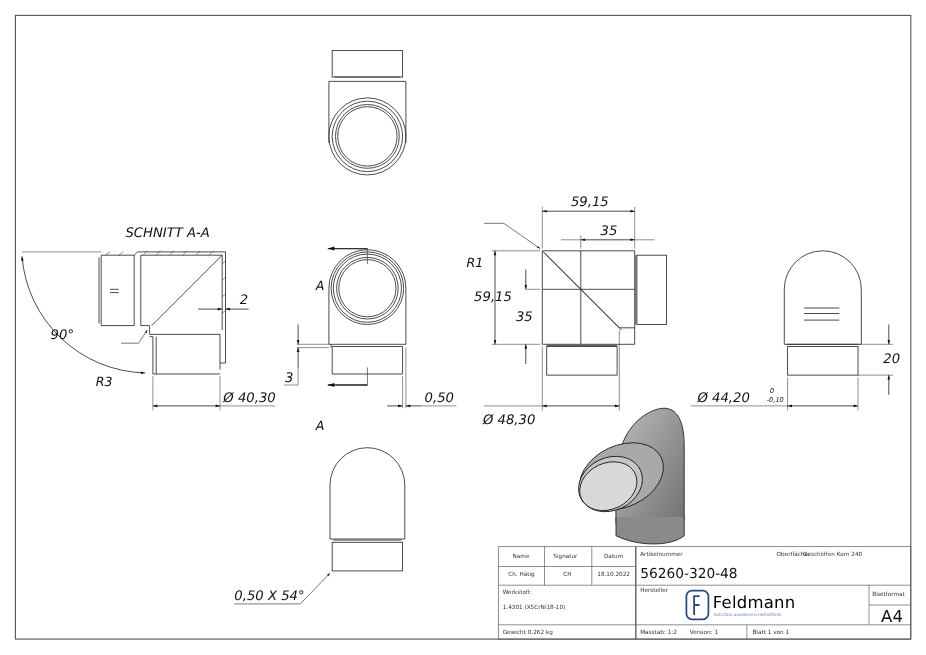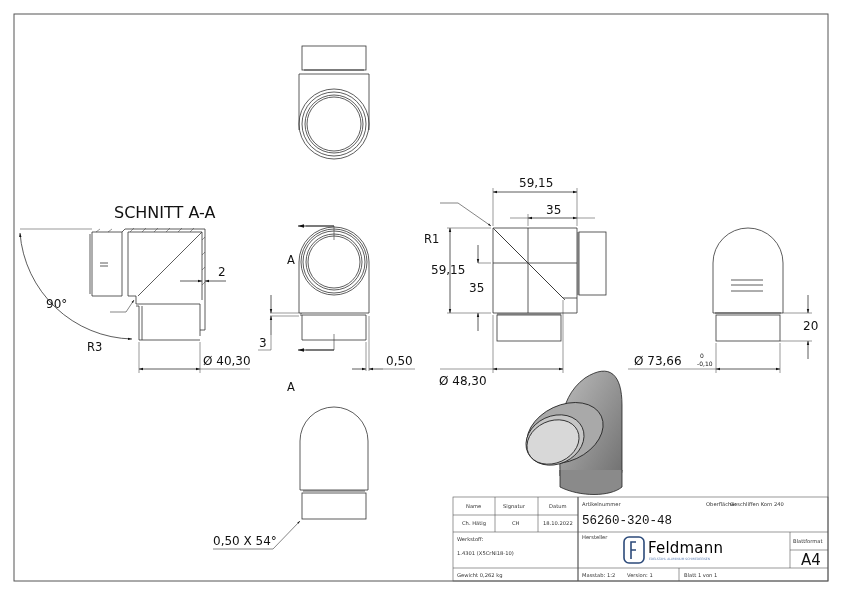--- a/index.html
+++ b/index.html
@@ -1,18 +1,18 @@
 <!DOCTYPE html>
 <html><head>
 <meta charset="utf-8">
 <style>
   html,body{margin:0;padding:0;background:#fff;}
   body{width:842px;height:595px;position:relative;overflow:hidden;font-family:"DejaVu Sans","Liberation Sans",sans-serif;color:#222;}
   #drawing{position:absolute;left:0;top:0;width:842px;height:595px;}
-  .lbl{position:absolute;font-size:12px;color:#111;white-space:nowrap;line-height:1;}
+  .lbl{position:absolute;font-size:12px;color:#111;white-space:nowrap;line-height:1;font-style:italic;}
   .lbl.sm{font-size:11.5px;margin-top:36px;}
   .tb{position:absolute;font-size:5.2px;color:#333;white-space:nowrap;line-height:1;}
   .tb.big{font-size:12.5px;color:#111;}
   .tb.md{font-size:15px;color:#111;}
   .logo-text{position:absolute;left:648px;top:539px;font-size:15px;color:#000000;letter-spacing:0.2px;}
   .logo-sub{position:absolute;left:649px;top:557px;font-size:3px;color:#5d7fb5;}
 </style>
 </head>
 <body>
 
@@ -193,53 +193,53 @@
     <line x1="790" y1="550" x2="828" y2="550"></line>
     <line x1="679" y1="568" x2="679" y2="581"></line>
   </g>
 
   <g stroke="#2c4a7a" stroke-width="1.6" fill="none">
     <rect x="624" y="537" width="20" height="26" rx="5"></rect>
     <path d="M636,542 L631,542 L631,559 M631,550 L636,550"></path>
   </g>
 </svg>
 
-<div class="lbl" style="left:114px;top:205px;font-size:16px;">SCHNITT A-A</div>
+<div class="lbl" style="left:114px;top:205px;font-size:12px;">SCHNITT A-A</div>
 <div class="lbl" style="left:46px;top:298px;text-align:right;">90°</div>
 <div class="lbl sm" style="left:87px;top:306px;">R3</div>
 <div class="lbl" style="left:218px;top:266px;">2</div>
 <div class="lbl" style="left:203px;top:355px;">Ø 40,30</div>
 
 <div class="lbl sm" style="left:287px;top:219px;">A</div>
 <div class="lbl sm" style="left:287px;top:346px;">A</div>
 <div class="lbl" style="left:259px;top:337px;">3</div>
 <div class="lbl" style="left:386px;top:355px;">0,50</div>
 
 <div class="lbl sm" style="left:424px;top:198px;">R1</div>
 <div class="lbl" style="left:519px;top:177px;">59,15</div>
 <div class="lbl" style="left:546px;top:204px;">35</div>
 <div class="lbl" style="left:431px;top:264px;">59,15</div>
 <div class="lbl" style="left:469px;top:282px;">35</div>
 <div class="lbl" style="left:439px;top:355px;margin-top:20px;">Ø 48,30</div>
 
-<div class="lbl" style="left:634px;top:355px;">Ø 73,66</div>
+<div class="lbl" style="left:634px;top:355px;">Ø 44,20</div>
 <div class="lbl" style="left:700px;top:353px;font-size:6px;">0</div>
 <div class="lbl" style="left:697px;top:361px;font-size:6px;">-0,10</div>
 <div class="lbl" style="left:803px;top:320px;">20</div>
 
 <div class="lbl" style="left:213px;top:535px;">0,50 X 54°</div>
 
 <div class="tb" style="left:466px;top:504px;">Name</div>
 <div class="tb" style="left:503px;top:504px;">Signatur</div>
 <div class="tb" style="left:549px;top:504px;">Datum</div>
 <div class="tb" style="left:462px;top:521px;">Ch. Hätig</div>
 <div class="tb" style="left:512px;top:521px;">CH</div>
 <div class="tb" style="left:543px;top:521px;">18.10.2022</div>
 <div class="tb" style="left:582px;top:502px;">Artikelnummer</div>
-<div class="tb big" style="left:582px;top:515px;font-family:Liberation Mono, monospace;">56260-320-48</div>
+<div class="tb big" style="left:582px;top:515px;">56260-320-48</div>
 <div class="tb" style="left:706px;top:502px;">Oberfläche:</div>
 <div class="tb" style="left:730px;top:502px;">Geschliffen Korn 240</div>
 <div class="tb" style="left:457px;top:537px;">Werkstoff:</div>
 <div class="tb" style="left:457px;top:551px;">1.4301 (X5CrNi18-10)</div>
 <div class="tb" style="left:582px;top:535px;">Hersteller</div>
 <div class="logo-text">Feldmann</div>
 <div class="logo-sub">EDELSTAHL ALUMINIUM SCHMIEDEEISEN</div>
 <div class="tb" style="left:793px;top:539px;">Blattformat</div>
 <div class="tb md" style="left:801px;top:553px;">A4</div>
 <div class="tb" style="left:457px;top:573px;">Gewicht 0,262 kg</div>

